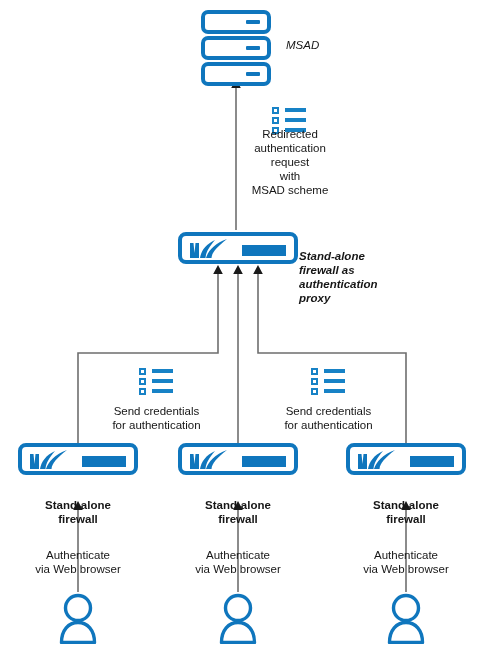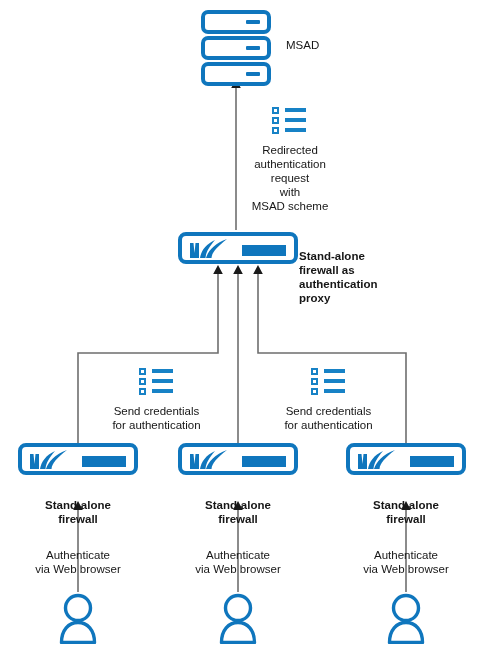--- a/index.html
+++ b/index.html
@@ -78,21 +78,21 @@
   
   .label{
     position:absolute;
     font-size:11.5px;
     line-height:14px;
     color:#161616;
     white-space:pre-line;
   }
   .label.center{text-align:center;}
   .label.bold{font-weight:bold;margin-top:16px;}
-  .label.left{text-align:left;}
+  .label.left{text-align:left;font-style:italic;}
 </style>
 </head>
 <body>
 
 <div id="canvas">
 
   <svg class="lines" viewBox="0 0 480 650" width="480" height="650">
     <defs>
       <marker id="arrow" markerWidth="9" markerHeight="9" refX="1.2" refY="3" orient="auto" markerUnits="strokeWidth">
         <path d="M0,0 L0,6 L5.5,3 z" fill="#1a1a1a"></path>
@@ -132,21 +132,21 @@
       </div>
     <div class="row r2">
         <span class="sq"></span>
         <span class="dash"></span>
       </div>
     <div class="row r3">
         <span class="sq"></span>
         <span class="dash"></span>
       </div>
   </div>
-  <div class="label center" style="left:229px;top:143px;width:122px;">Redirected
+  <div class="label center" style="left:229px;top:127px;width:122px;">Redirected
 authentication
 request
 with
 MSAD scheme</div>
 
   <div class="fw" style="left:178px;top:232px;">
     <svg class="flame" viewBox="0 0 54 20">
       <path d="M1,19 L1,4 L4.5,4 L5.5,14 L6.5,4 L10,4 L10,19 Z" fill="#0f76bd"></path>
       <path d="M11,19 C12,12 17,5 26,1 C20,8 17,13 16.5,19 Z" fill="#0f76bd"></path>
       <path d="M17,19 C19,12 26,4 38,0 C28,8 23,13 22.5,19 Z" fill="#0f76bd"></path>

